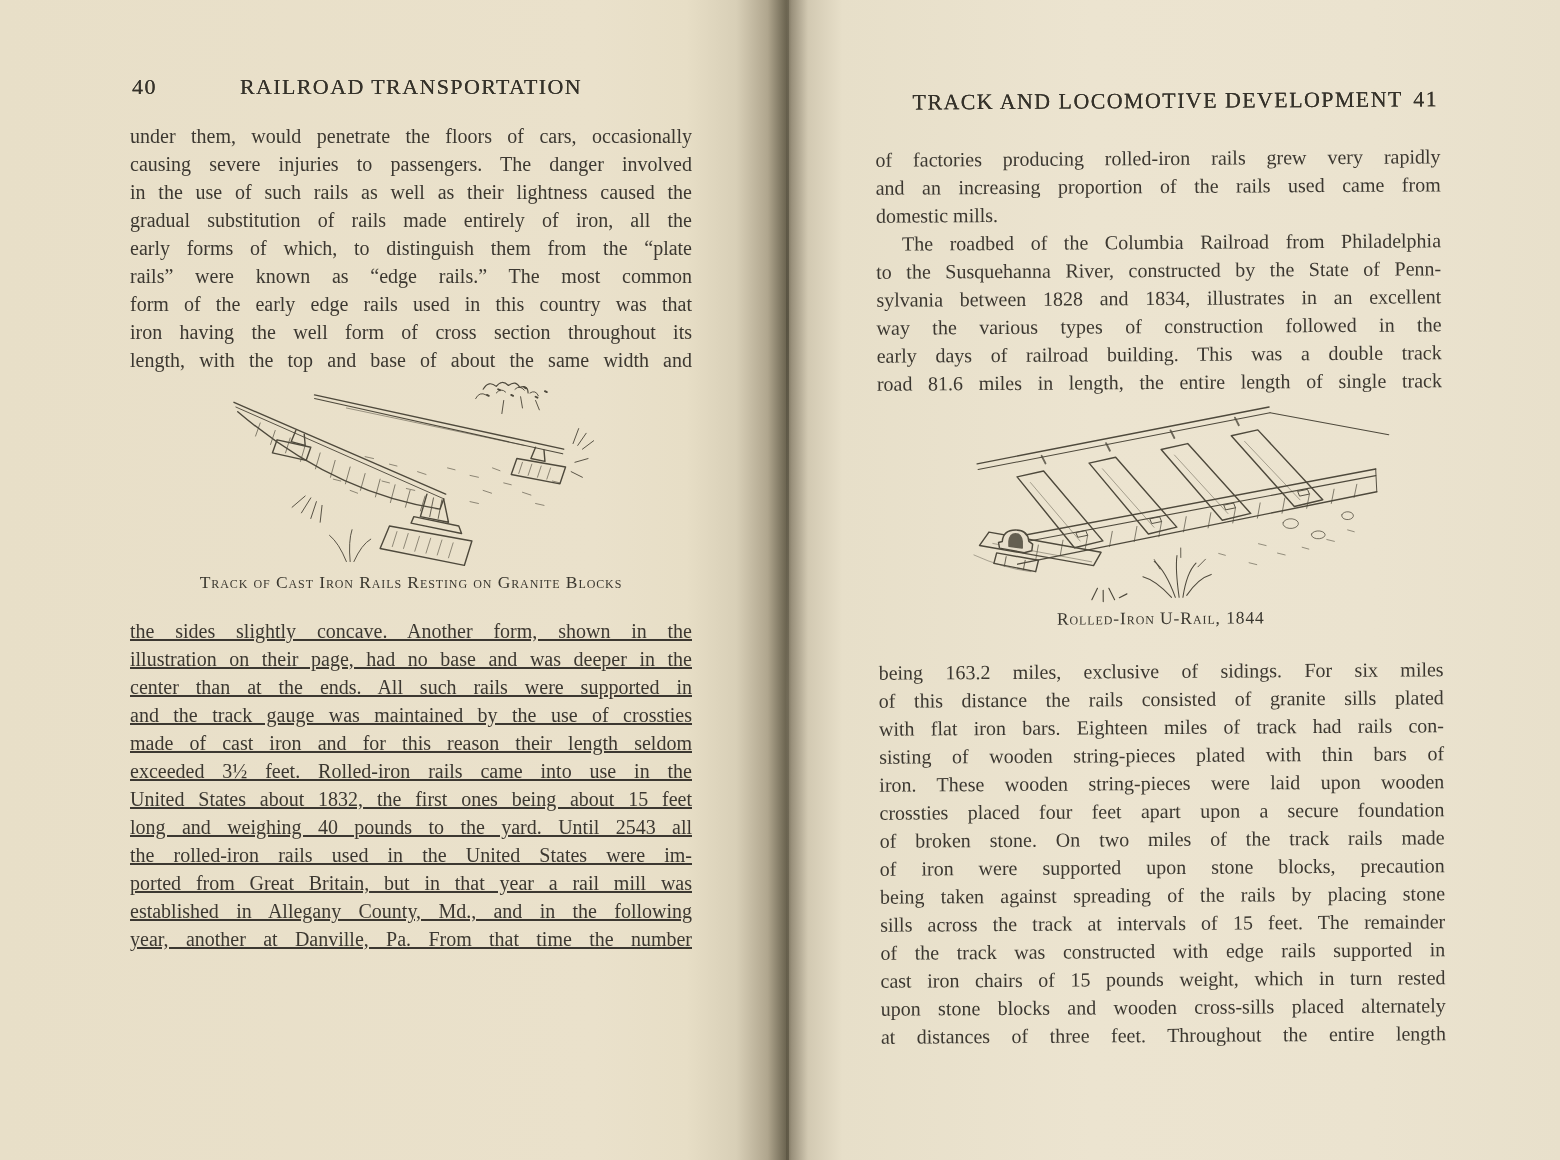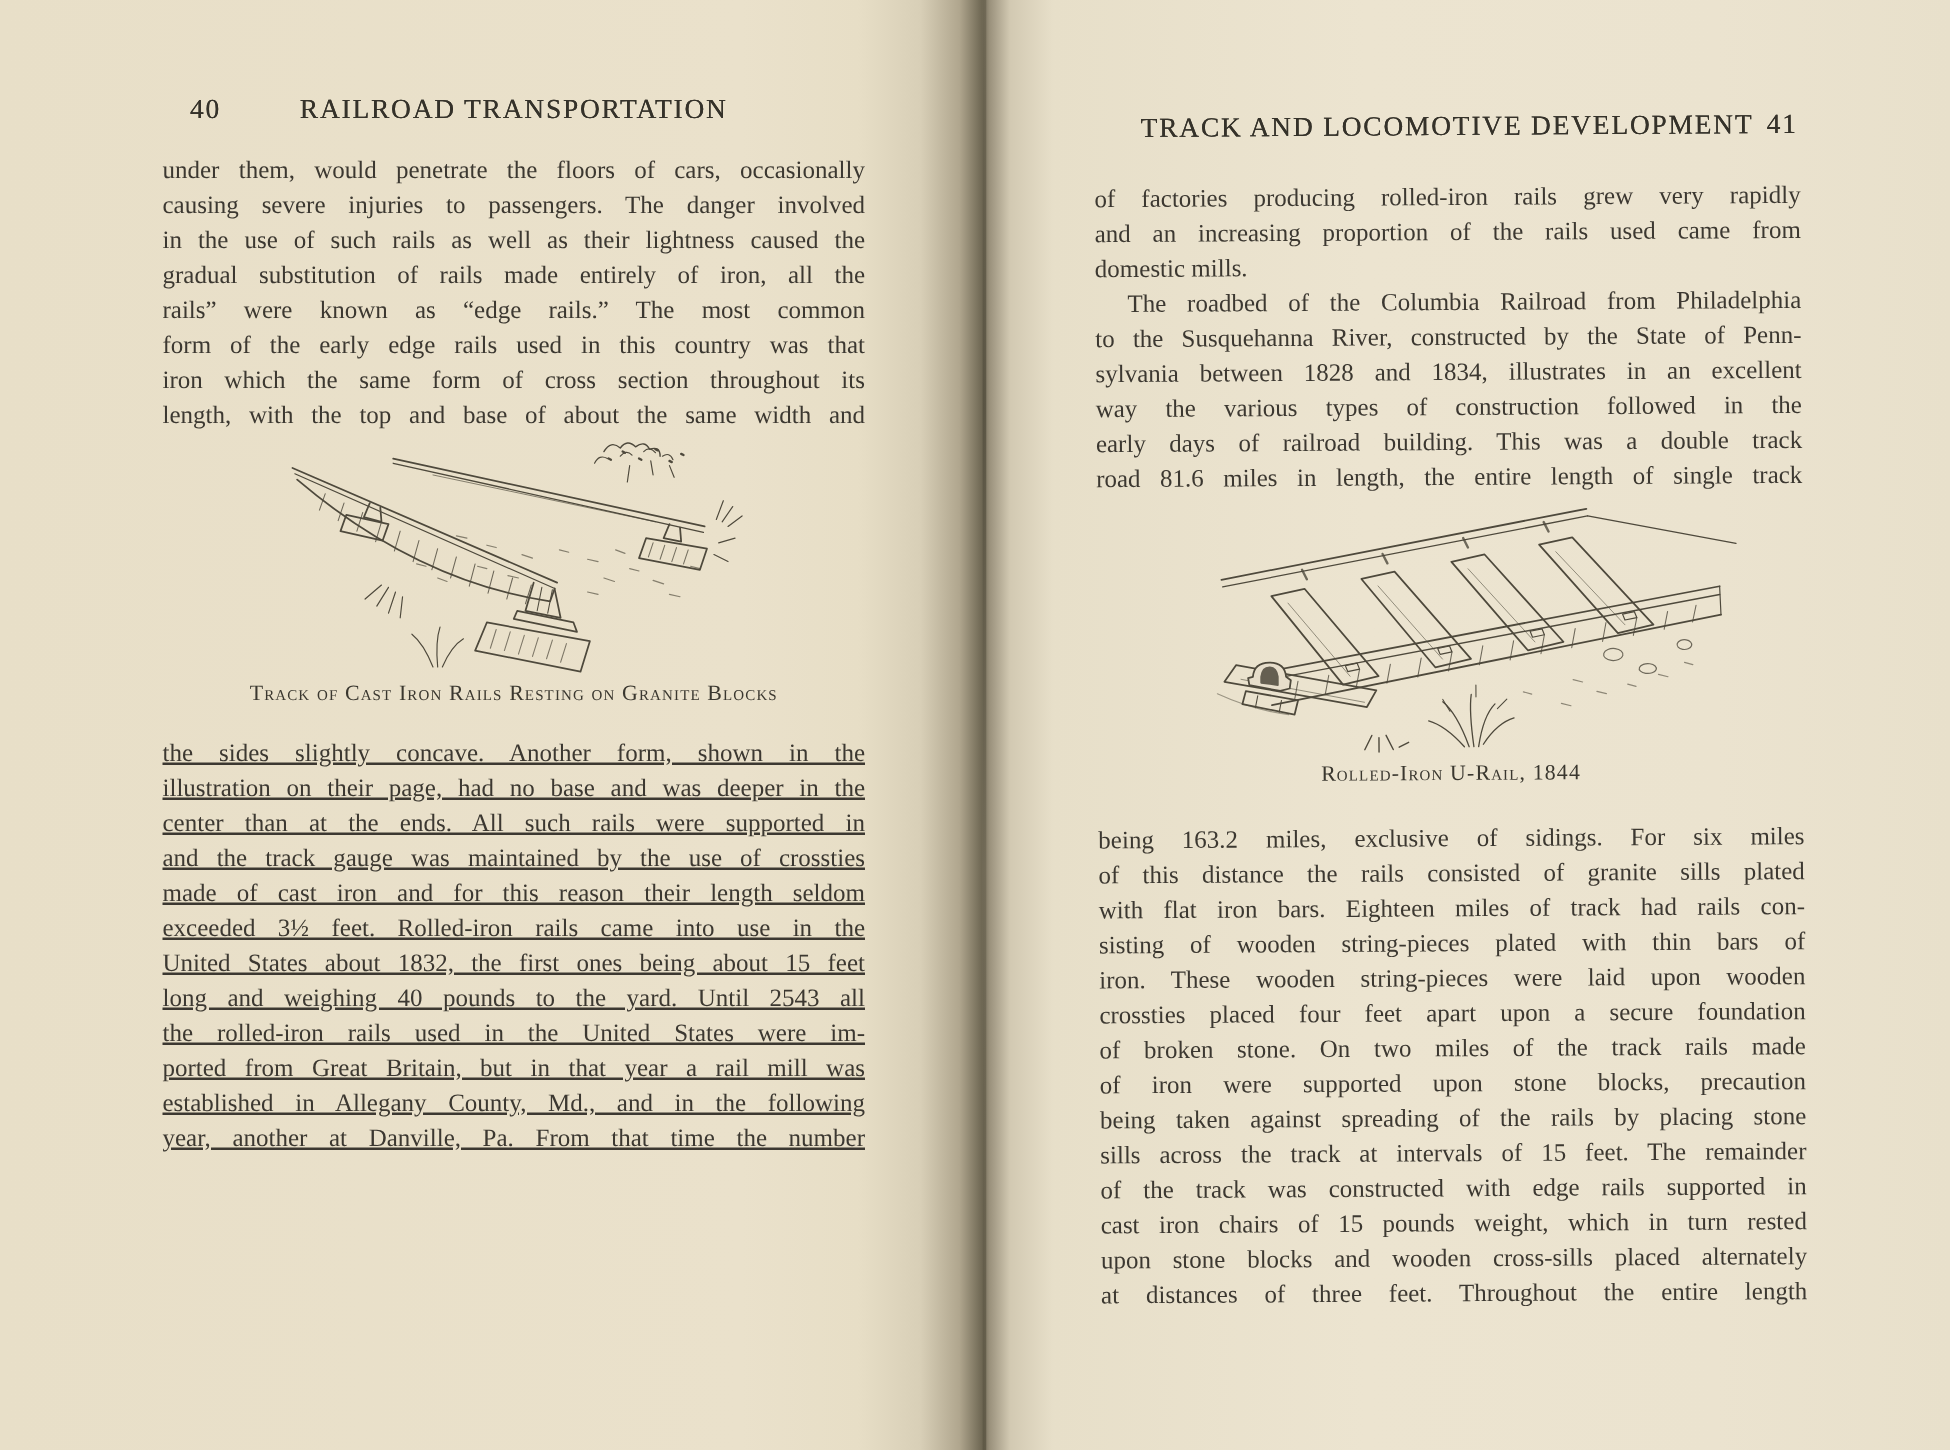--- a/index.html
+++ b/index.html
@@ -20,21 +20,21 @@
     background:linear-gradient(180deg,#6a6350,#4f4a3a 28%,#6e6754 60%,#57513f 100%);
     opacity:.75;
   }
   .page{position:absolute;}
   .page-left{left:130px;top:74px;width:562px;}
   .page-right{left:878px;top:88px;width:565px;transform:rotate(-0.35deg);}
   .header-row{position:relative;height:28px;font-size:22px;letter-spacing:1.4px;
     color:var(--header-ink,#35322a); text-shadow:0 0 .5px currentColor;}
   .running-title{text-align:center;}
   .page-num{position:absolute;top:0;}
-  .page-num.pn-left{left:2px;margin-left:20px;}
+  .page-num.pn-left{left:2px;}
   .page-num.pn-right{right:2px;}
   .bodytext{font-size:20px;line-height:28px;}
   .line{text-align:justify;text-align-last:justify;}
   .line.plain{text-align-last:left;}
   .line.indent{text-indent:26px;}
   .para1-left{margin-top:20px;}
   .para2-left{margin-top:24px;text-decoration:underline;}
   .para1-right{margin-top:28px;}
   .para2-right{margin-top:0px;}
   .para3-right{margin-top:28px;}
@@ -54,23 +54,24 @@
   <div class="header-row">
     <span class="page-num pn-left">40</span>
     <div class="running-title">RAILROAD TRANSPORTATION</div>
   </div>
 
   <div class="bodytext para1-left">
       <div class="line">under them, would penetrate the floors of cars, occasionally</div>
       <div class="line">causing severe injuries to passengers.  The danger involved</div>
       <div class="line">in the use of such rails as well as their lightness caused the</div>
       <div class="line">gradual substitution of rails made entirely of iron, all the</div>
+      <div class="line">early forms of which, to distinguish them from the “plate</div>
       <div class="line">rails” were known as “edge rails.”  The most common</div>
       <div class="line">form of the early edge rails used in this country was that</div>
-      <div class="line">iron which the same form of cross section throughout its</div>
+      <div class="line">iron having the well form of cross section throughout its</div>
       <div class="line">length, with the top and base of about the same width and</div>
     </div>
 
   <figure class="figure-left">
     <svg width="480" height="192" viewBox="0 0 470 205">
       <g class="ink" stroke="#4e493c" fill="none" stroke-width="1.5">
 
         <path d="M116,18 L382,76"></path>
         <path d="M116,22 L381,81" stroke-width="1.1"></path>
         <path d="M150,32 L340,72" stroke-width="0.8" opacity="0.7"></path>

